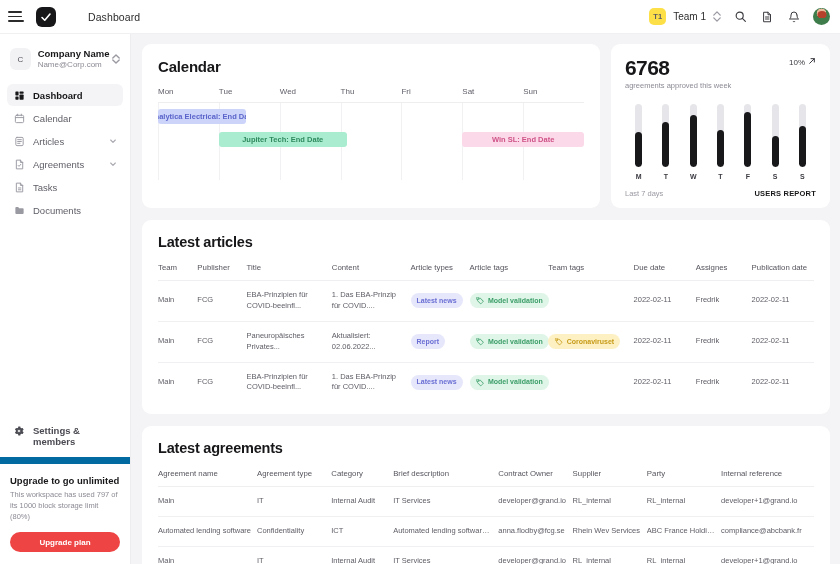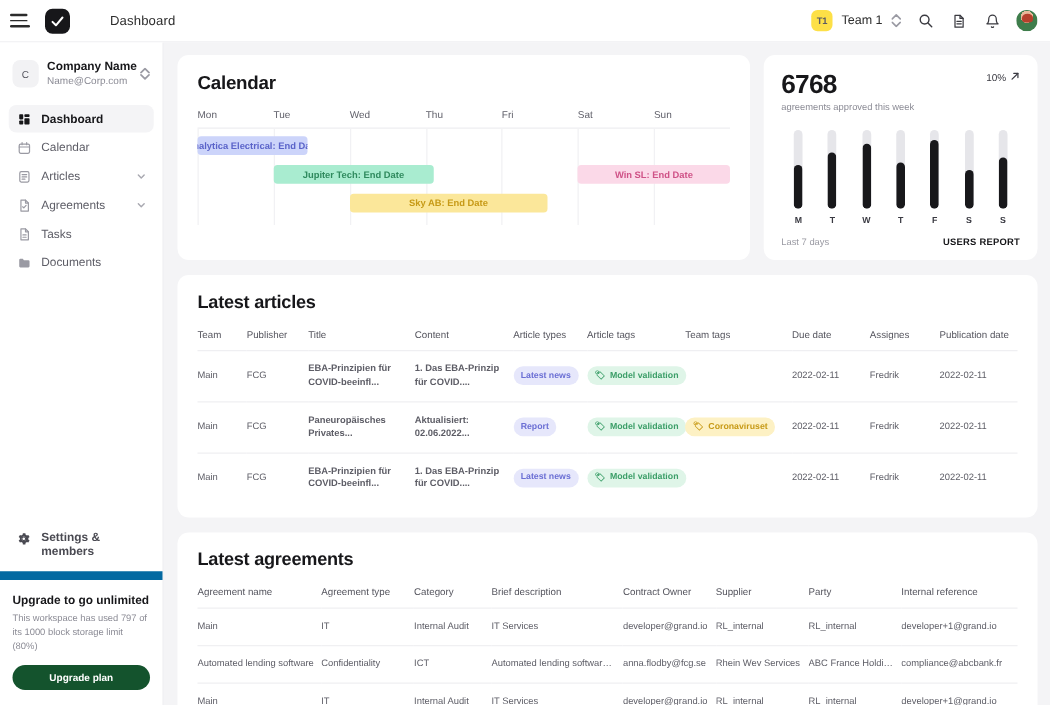--- a/index.html
+++ b/index.html
@@ -82,21 +82,21 @@
   .settings-row{
     display:flex; gap:8px; height:24px; padding:0 13px; cursor:pointer;
     font-size:9.5px; color:#4a4a52; font-weight:600; margin-bottom:8px;
   }
   .upgrade{
     border-top:7px solid #0369a1; padding:11px 10px 12px 10px;
   }
   .upgrade-title{ font-size:9.5px; font-weight:700; color:#17171a; margin-bottom:4px; }
   .upgrade-desc{ font-size:7.5px; line-height:1.45; color:#8b8b95; margin-bottom:9px; }
   .upgrade-btn{
-    width:100%; height:20px; border-radius:11px; background:#14532d; color:#fff;
+    width:100%; height:20px; border-radius:11px; background:#ef4444; color:#fff;
     font-size:8px; font-weight:600; border:none; cursor:pointer;
     display:flex; align-items:center; justify-content:center;
   }
 
   
   .main{ flex:1; background:#f4f4f6; padding:10px 10px 0 11px; overflow:hidden; }
   .row{ display:flex; gap:11px; margin-bottom:12px; }
   .card{ background:#fff; border-radius:9px; }
 
   
@@ -130,21 +130,21 @@
   .stat-foot-l{ font-size:7.5px; color:#9a9aa3; }
   .stat-foot-r{ margin-left:auto; font-size:7.5px; font-weight:700; color:#17171a; letter-spacing:0.2px; }
 
   
   .tbl-card{ padding:14px 16px 12px 16px; }
   .tbl-title{ font-size:14.5px; font-weight:700; color:#17171a; letter-spacing:-0.2px; margin-bottom:13px; }
   table{ width:100%; border-collapse:collapse; table-layout:fixed; }
   th{ text-align:left; font-size:7.8px; font-weight:400; color:#55555e; padding:0 6px 8px 0; }
   td{ font-size:7.5px; color:#5d5d66; padding:9px 6px 9px 0; border-top:1px solid #f0f0f2; vertical-align:middle; line-height:1.45; }
   tbody tr:first-child td{ border-top:1px solid #efeff2; }
-  .cell-2{ display:block;font-weight:bold; }
+  .cell-2{ display:block; }
   .pill{
     display:inline-flex; align-items:center; gap:3.5px; padding:2.5px 6px; border-radius:9px;
     font-size:7px; font-weight:600; white-space:nowrap;
   }
   .pill.blue{ background:#e6e7fb; color:#6b6fd4; }
   .pill.green{ background:#dff5e8; color:#3b9e68; }
   .pill.yellow{ background:#fdf1c4; color:#c79a17; }
   .tagdot{ font-size:7px; line-height:1; }
   .nowrap{ white-space:nowrap; overflow:hidden; text-overflow:ellipsis; }
 </style>
@@ -346,21 +346,20 @@
                   <span></span>
                   <span></span>
                   <span></span>
                   <span></span>
                   <span></span>
                 </div>
               <div id="cal-events" style="position:absolute;inset:0;">
                   <div class="evt" style="left: 0%; width: 20.7143%; top: 6px; background: rgb(204, 212, 250); color: rgb(90, 99, 201);">Analytica Electrical: End Date</div>
                   <div class="evt" style="left: 14.2857%; width: 30%; top: 29px; background: rgb(169, 236, 208); color: rgb(47, 138, 94);">Jupiter Tech: End Date</div>
                   <div class="evt" style="left: 71.4286%; width: 28.5714%; top: 29px; background: rgb(251, 217, 232); color: rgb(207, 82, 135);">Win SL: End Date</div>
-                  <div class="evt" style="left: 28.5714%; width: 37.1429%; top: 52px; background: rgb(251, 231, 154); color: rgb(199, 154, 23);">Sky AB: End Date</div>
                 </div>
             </div>
           </div>
         </div>
 
         <div class="card stat-card">
           <div class="stat-top">
             <div>
               <div class="stat-num">6768</div>
               <div class="stat-sub">agreements approved this week</div>

